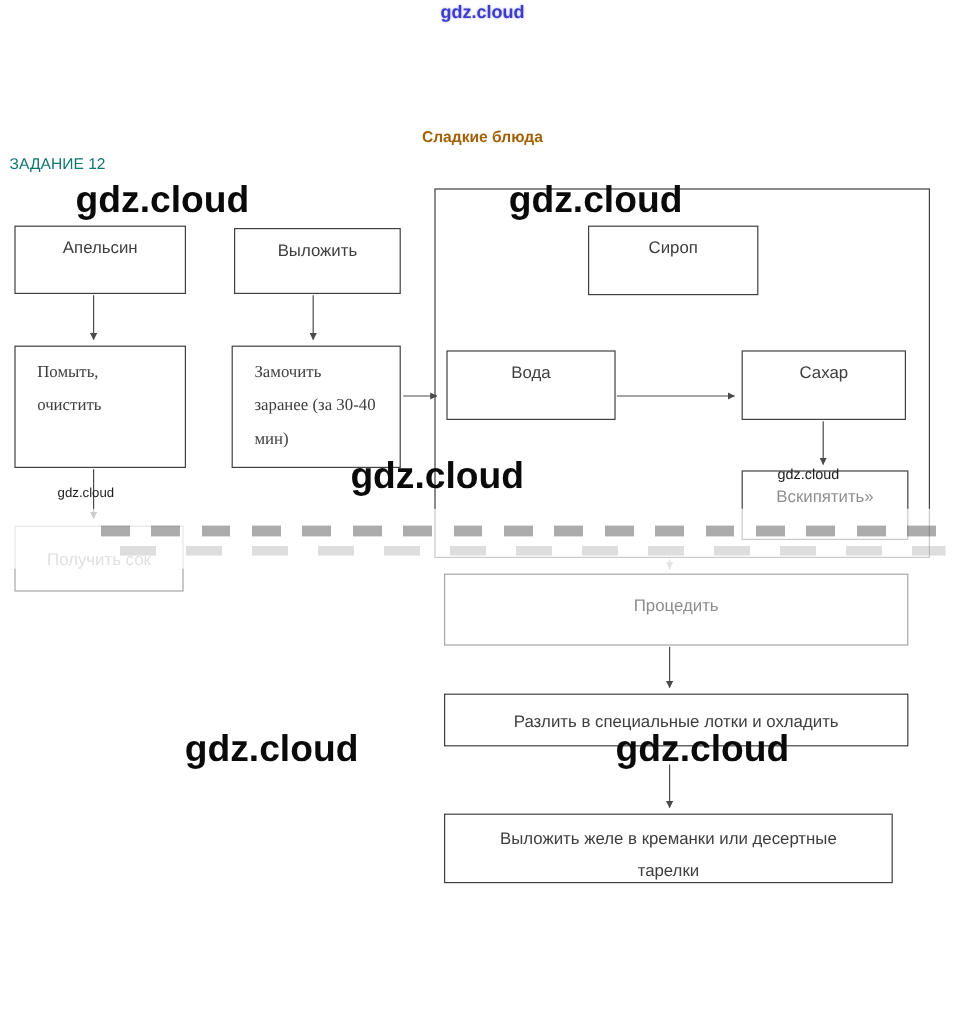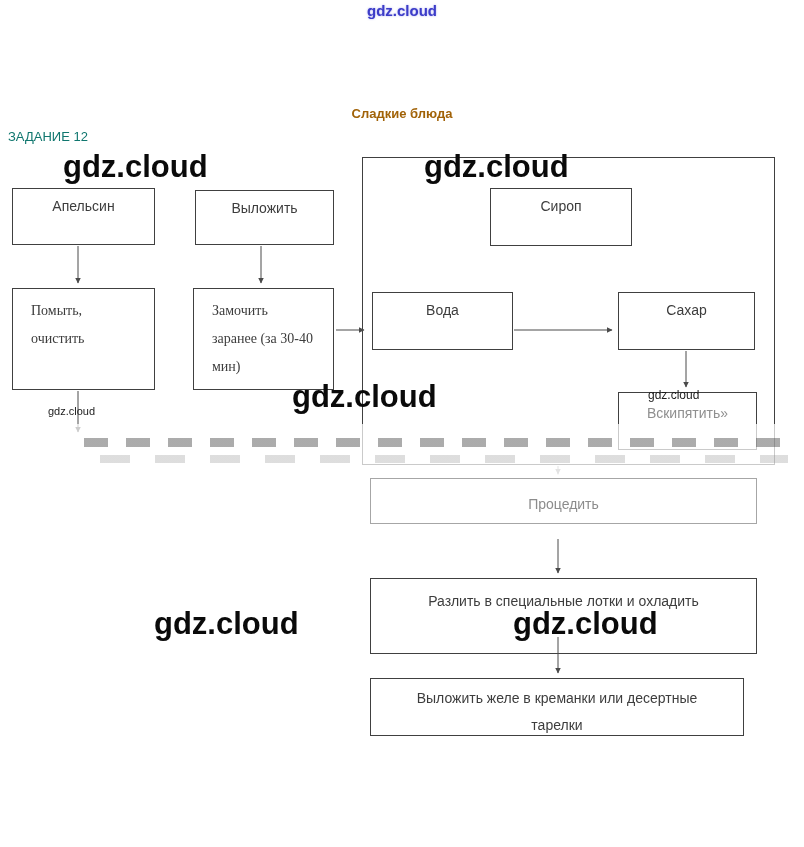--- a/index.html
+++ b/index.html
@@ -70,26 +70,27 @@
   <div class="box node-top" style="left:372px;top:292px;width:141px;height:58px">Вода</div>
 
   <div class="box node-top" style="left:618px;top:292px;width:137px;height:58px">Сахар</div>
 
   <div class="box node-top boil-label" style="left:618px;top:392px;width:139px;height:58px">Вскипятить»</div>
 
   <div class="box node-left" style="left:12px;top:288px;width:143px;height:102px">Помыть, очистить</div>
 
   <div class="box node-left" style="left:193px;top:288px;width:141px;height:102px">Замочить заранее (за 30-40 мин)</div>
 
+  <div class="box node-center faded" style="left:12px;top:438px;width:141px;height:55px">Получить сок</div>
 
-  <div class="box wide faded" style="left:370px;top:478px;width:387px;height:46px;padding-top:12px">
+  <div class="box wide faded" style="left:370px;top:478px;width:387px;height:60px;padding-top:12px">
     <span>Процедить</span>
   </div>
 
-  <div class="box wide" style="left:370px;top:578px;width:387px;height:76px;padding-top:9px">
+  <div class="box wide" style="left:370px;top:578px;width:387px;height:44px;padding-top:9px">
     <span>Разлить в специальные лотки и охладить</span>
   </div>
 
   <div class="box wide" style="left:370px;top:678px;width:374px;height:58px;padding-top:6px">
     <span class="narrow">Выложить желе в креманки или десертные тарелки</span>
   </div>
 
   <svg class="arrows" width="804" height="847" viewBox="0 0 804 847">
     <defs>
       <marker id="ah" markerWidth="7" markerHeight="7" refX="5.5" refY="3" orient="auto">

